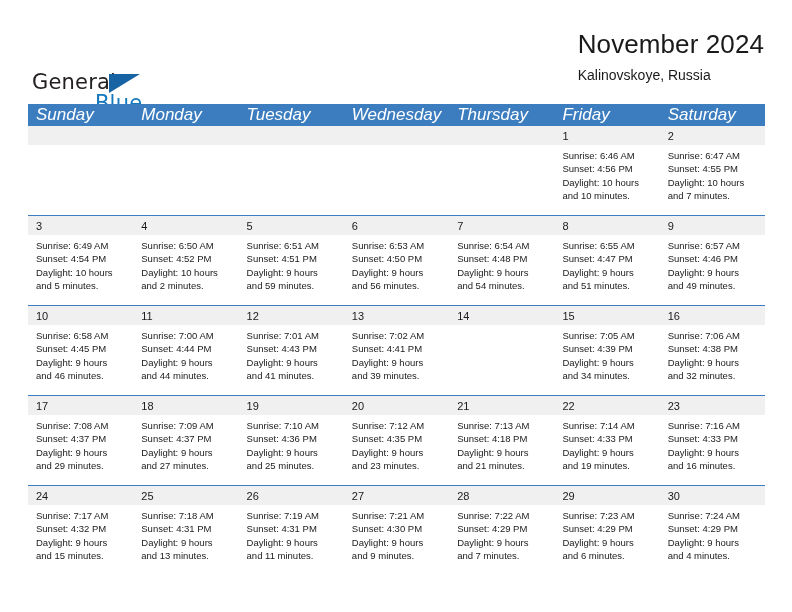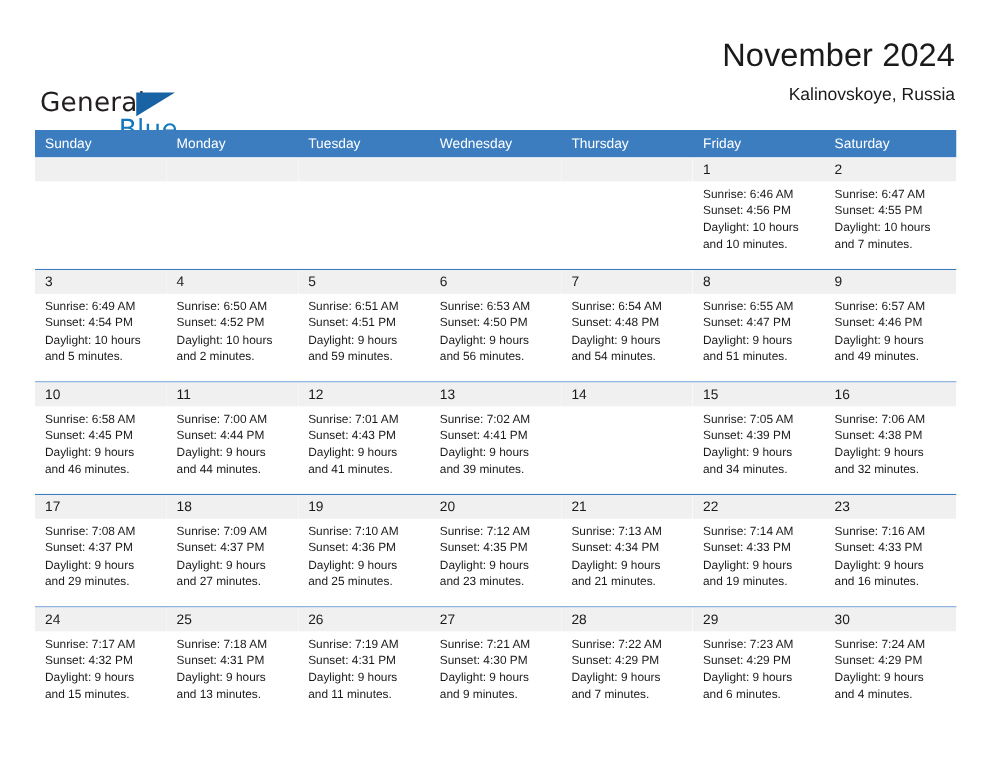--- a/index.html
+++ b/index.html
@@ -65,21 +65,20 @@
     width: 0;
     height: 0;
     border-left: 31px solid #1763a4;
     border-bottom: 19px solid transparent;
   }
 
   .title-block {
     position: absolute;
     right: 0;
     top: 0;
-    text-align: right;
   }
   .cal-title {
     font-size: 26px;
     font-weight: 400;
     color: #1a1a1a;
     line-height: 32px;
     letter-spacing: 0.1px;
     font-family: "Liberation Sans", sans-serif;
   }
   .cal-subtitle {
@@ -99,26 +98,27 @@
     width: 737px;
   }
   .weekday-row {
     display: flex;
     background: #3c7dc0;
     height: 22px;
   }
   .weekday-cell {
     flex: 1 1 0;
     color: #ffffff;
-    font-size: 11px;
+    font-size: 17px;
     line-height: 22px;
     padding-left: 8px;
     box-sizing: border-box;
     white-space: nowrap;
     overflow: hidden;
+    font-style: italic;
   }
 
   .week-row {
     display: flex;
     height: 89px;
     border-top: 1px solid #3c7dc0;
   }
   .week-row.first {
     border-top: none;
   }
@@ -359,21 +359,21 @@
             <div class="day-info">
               <div>Sunrise: 7:12 AM</div>
               <div>Sunset: 4:35 PM</div>
               <div class="daylight">Daylight: 9 hours and 23 minutes.</div>
             </div>
           </div>
           <div class="day-cell">
             <div class="daynum-band"><span class="daynum">21</span></div>
             <div class="day-info">
               <div>Sunrise: 7:13 AM</div>
-              <div>Sunset: 4:34 PM</div>
+              <div>Sunset: 4:18 PM</div>
               <div class="daylight">Daylight: 9 hours and 21 minutes.</div>
             </div>
           </div>
           <div class="day-cell">
             <div class="daynum-band"><span class="daynum">22</span></div>
             <div class="day-info">
               <div>Sunrise: 7:14 AM</div>
               <div>Sunset: 4:33 PM</div>
               <div class="daylight">Daylight: 9 hours and 19 minutes.</div>
             </div>

